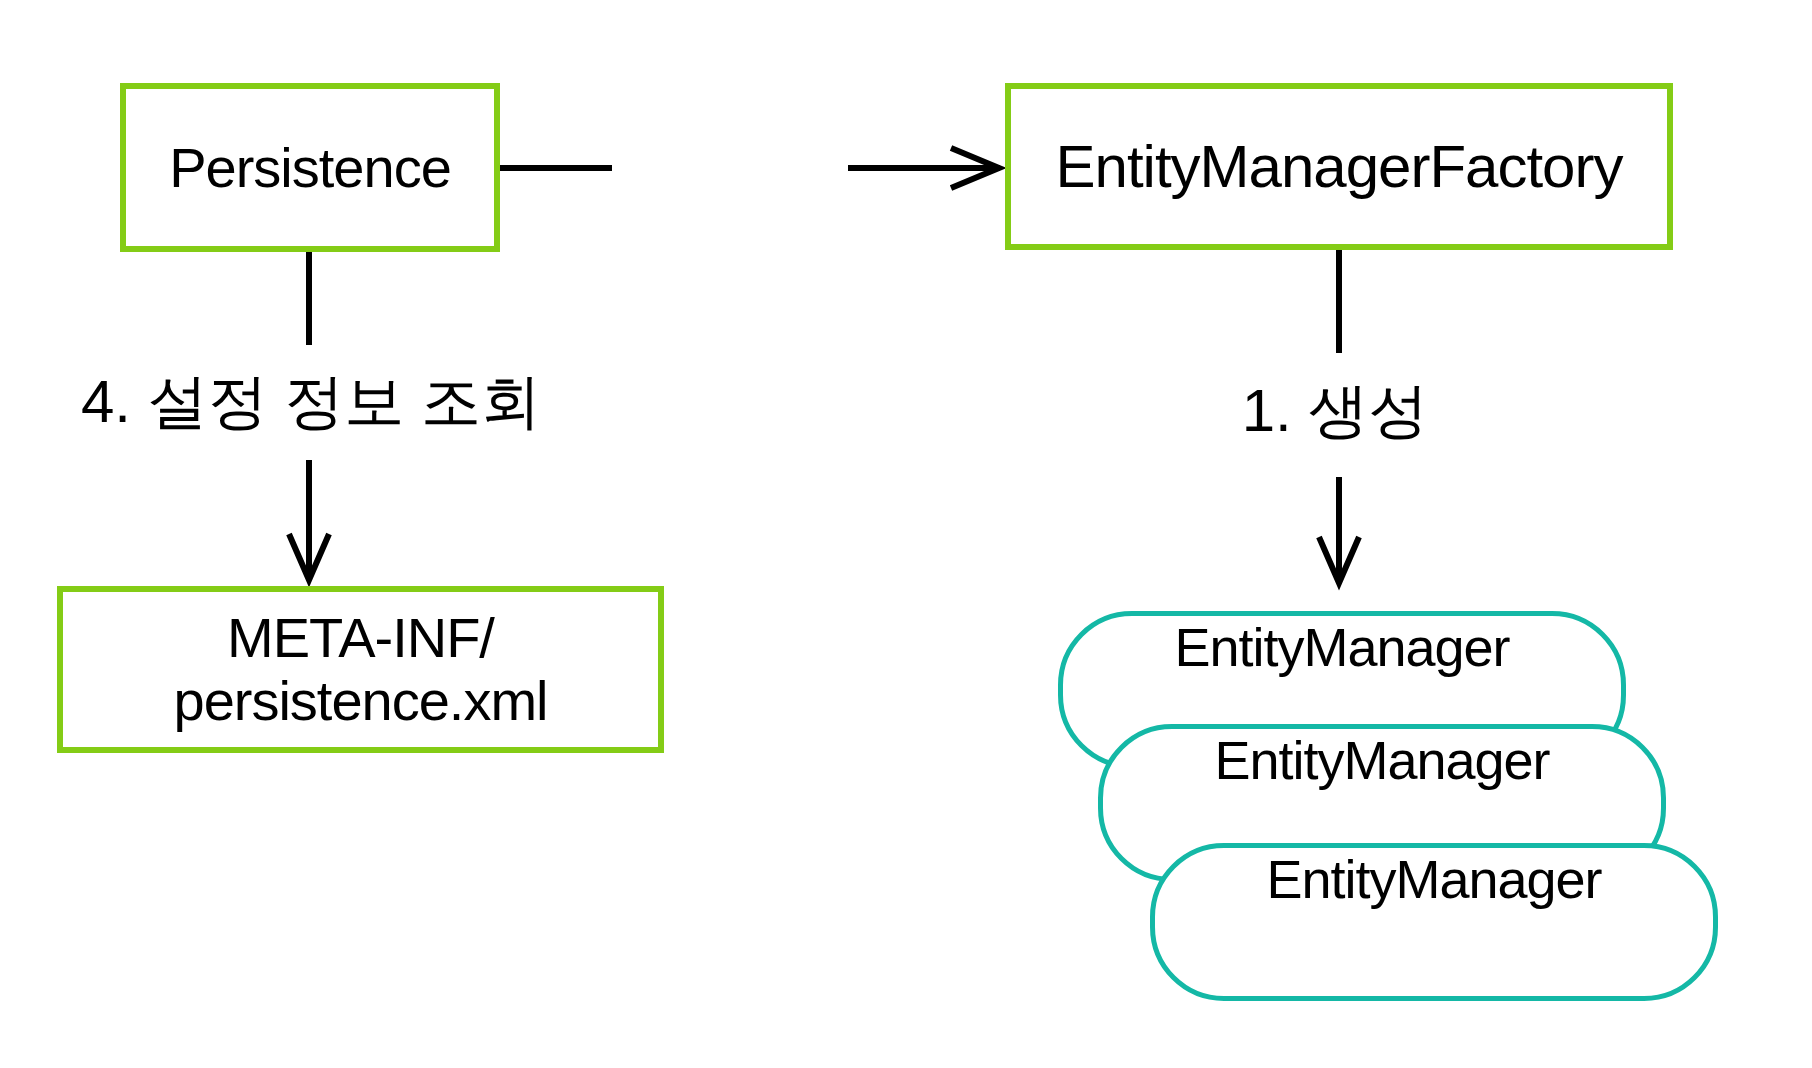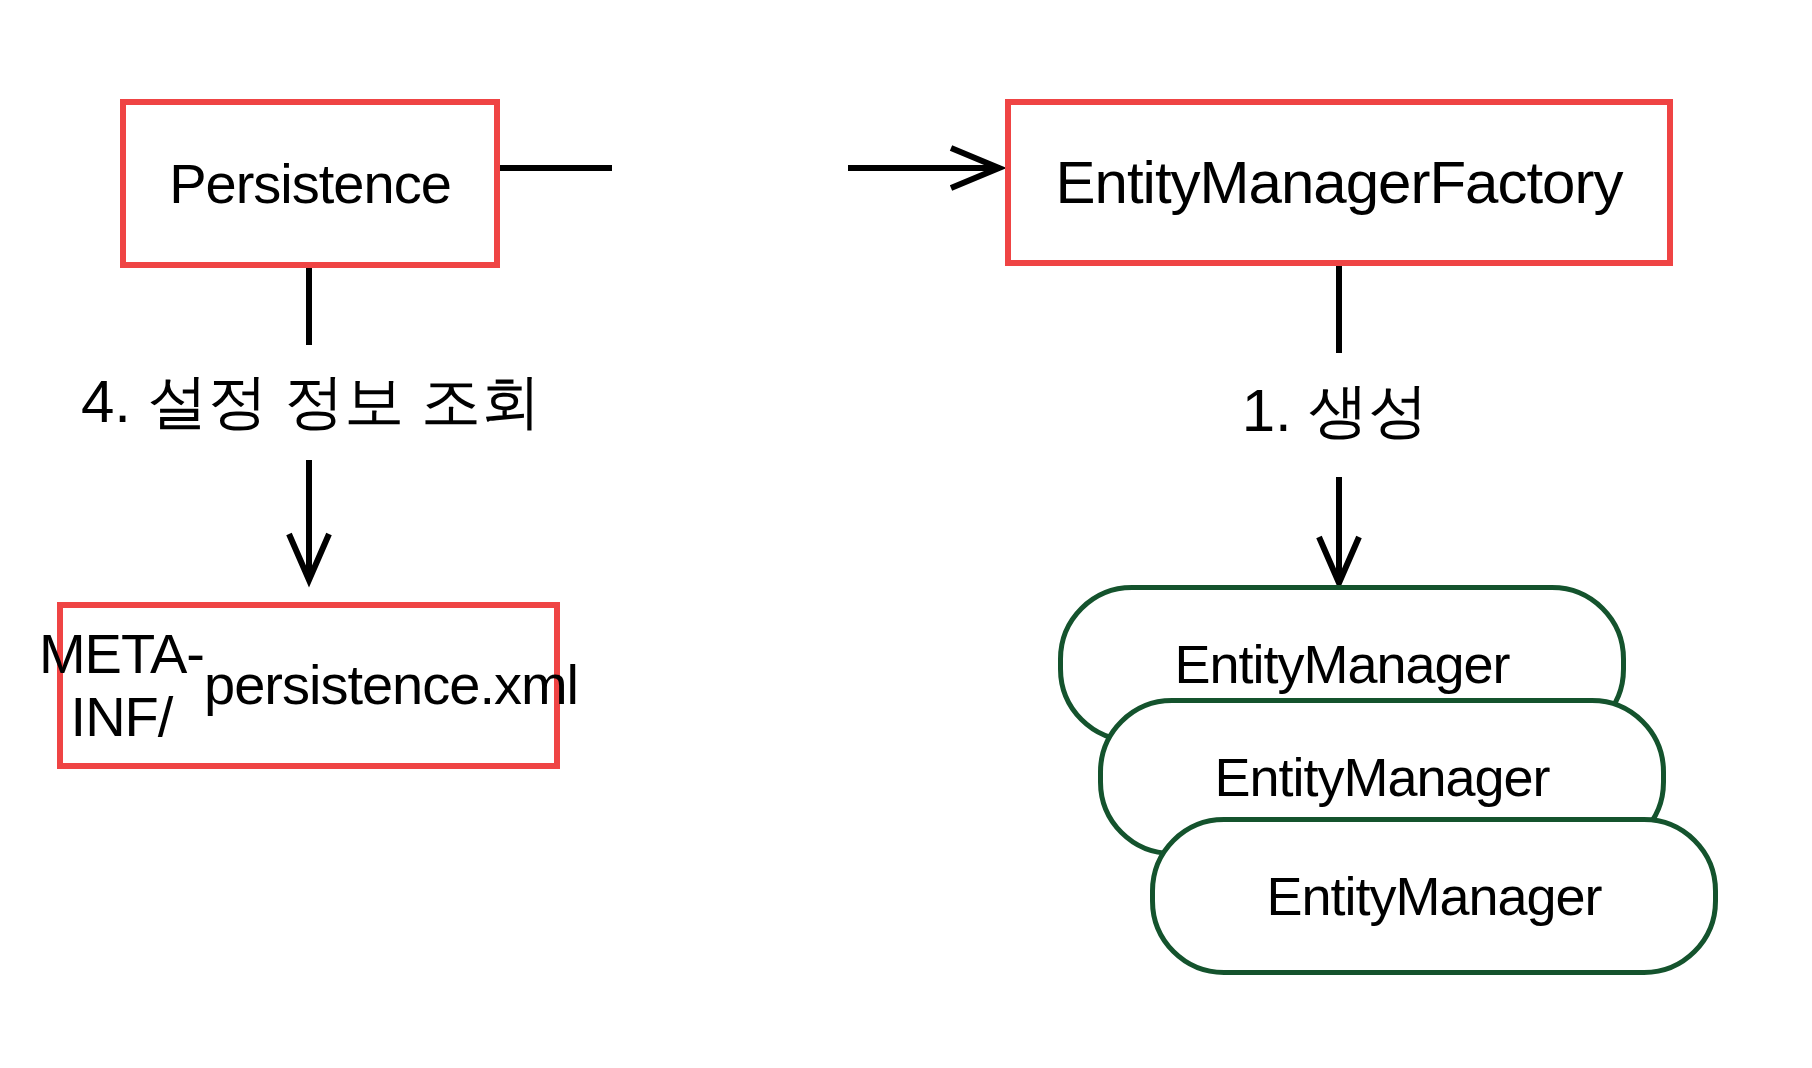--- a/index.html
+++ b/index.html
@@ -18,62 +18,61 @@
   .edges {
     position: absolute;
     left: 0;
     top: 0;
     z-index: 1;
   }
   .node {
     position: absolute;
     box-sizing: border-box;
     background: #ffffff;
-    border: 6px solid #ef4444;
+    border: 6px solid #84cc16;
     display: flex;
     align-items: center;
     justify-content: center;
     text-align: center;
     color: #000000;
     font-weight: 300;
     letter-spacing: -1px;
     z-index: 2;
-    margin-top: 16px;
   }
   .node-persistence {
     left: 120px; top: 83px;
     width: 380px; height: 169px;
     font-size: 56px;
   }
   .node-emf {
     left: 1005px; top: 83px;
     width: 668px; height: 167px;
     font-size: 60px;
   }
   .node-metainf {
     left: 57px; top: 586px;
-    width: 503px; height: 167px;
+    width: 607px; height: 167px;
     font-size: 56px;
     line-height: 1.12;
-    flex-direction: row;
+    flex-direction: column;
   }
   .pill {
     position: absolute;
     box-sizing: border-box;
     width: 568px; height: 158px;
     background: #ffffff;
-    border: 5px solid #14532d;
+    border: 5px solid #14b8a6;
     border-radius: 74px;
     display: flex;
-    align-items: center;
     justify-content: center;
     color: #000000;
     font-weight: 300;
     letter-spacing: -1px;
     font-size: 54px;
+    margin-top: 26px;
   }
   .pill-1 { left: 1058px; top: 585px; z-index: 3; }
   .pill-2 { left: 1098px; top: 698px; z-index: 4; }
   .pill-3 { left: 1150px; top: 817px; z-index: 5; }
   .edge-label {
     position: absolute;
     transform: translateX(-50%);
     white-space: nowrap;
     color: #000000;
     font-weight: 300;

